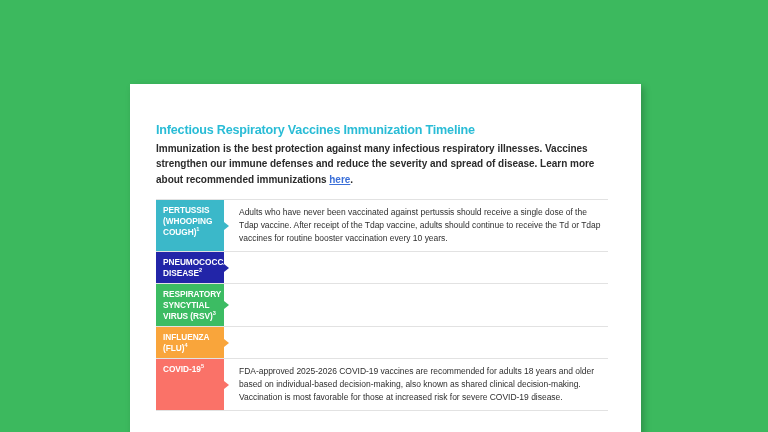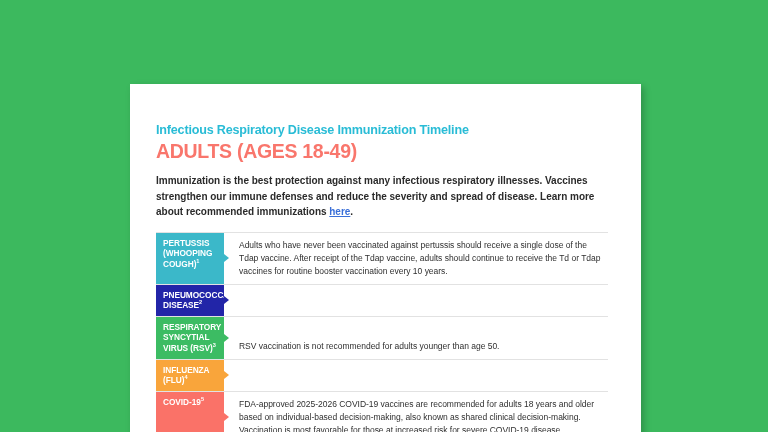--- a/index.html
+++ b/index.html
@@ -113,34 +113,33 @@
   }
 
   .row-desc {
     flex: 1;
     padding: 6px 2px 6px 15px;
     color: #2f2f2f;
     font-size: 8.5px;
     line-height: 1.52;
     letter-spacing: -0.02px;
     display: flex;
-    align-items: flex-end;
+    align-items: flex-start;
   }
 
   .row-desc span { display: block; }
 </style>
 </head>
 <body style="background: rgb(60, 185, 94);">
 
 <div class="page-card" style="background: rgb(255, 255, 255);">
   <div class="card-inner">
 
-    <div class="eyebrow-title" style="color: rgb(41, 188, 214);">Infectious Respiratory Disease Immunization Timeline</div>
+    <div class="eyebrow-title" style="color: rgb(41, 188, 214);">Infectious Respiratory Vaccines Immunization Timeline</div>
 
-    <h1 class="main-title" style="color: rgb(249, 118, 108);">ADULTS (AGES 18-49)</h1>
 
     <p class="intro-paragraph"><span>Immunization is the best protection against many infectious respiratory illnesses. Vaccines strengthen our immune defenses and reduce the severity and spread of disease. Learn more about recommended immunizations </span><a class="intro-link" style="color: rgb(58, 111, 216);">here</a><span>.</span></p>
 
     <div class="timeline-table">
 
     <div class="timeline-row">
           <div class="row-label" style="background: rgb(59, 184, 201); color: rgb(59, 184, 201);">
             <span style="color: rgb(255, 255, 255);">PERTUSSIS (WHOOPING COUGH)<sup style="color: rgb(255, 255, 255);">1</sup></span>
             <span class="arrow-marker"></span>
           </div>
@@ -152,23 +151,20 @@
           <div class="row-label" style="background: rgb(34, 37, 168); color: rgb(34, 37, 168);">
             <span style="color: rgb(255, 255, 255);">PNEUMOCOCCAL DISEASE<sup style="color: rgb(255, 255, 255);">2</sup></span>
             <span class="arrow-marker"></span>
           </div>
         </div>
         <div class="timeline-row">
           <div class="row-label" style="background: rgb(60, 188, 99); color: rgb(60, 188, 99);">
             <span style="color: rgb(255, 255, 255);">RESPIRATORY SYNCYTIAL VIRUS (RSV)<sup style="color: rgb(255, 255, 255);">3</sup></span>
             <span class="arrow-marker"></span>
           </div>
-          <div class="row-desc">
-            <span>RSV vaccination is not recommended for adults younger than age 50.</span>
-          </div>
         </div>
         <div class="timeline-row">
           <div class="row-label" style="background: rgb(249, 165, 59); color: rgb(249, 165, 59);">
             <span style="color: rgb(255, 255, 255);">INFLUENZA (FLU)<sup style="color: rgb(255, 255, 255);">4</sup></span>
             <span class="arrow-marker"></span>
           </div>
         </div>
         <div class="timeline-row">
           <div class="row-label" style="background: rgb(250, 114, 104); color: rgb(250, 114, 104);">
             <span style="color: rgb(255, 255, 255);">COVID-19<sup style="color: rgb(255, 255, 255);">5</sup></span>

